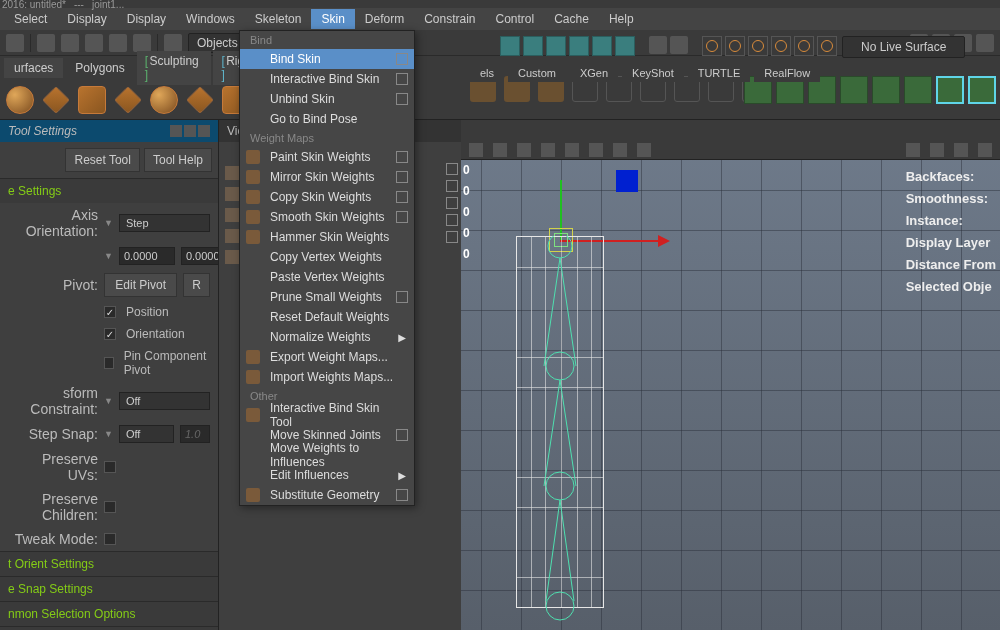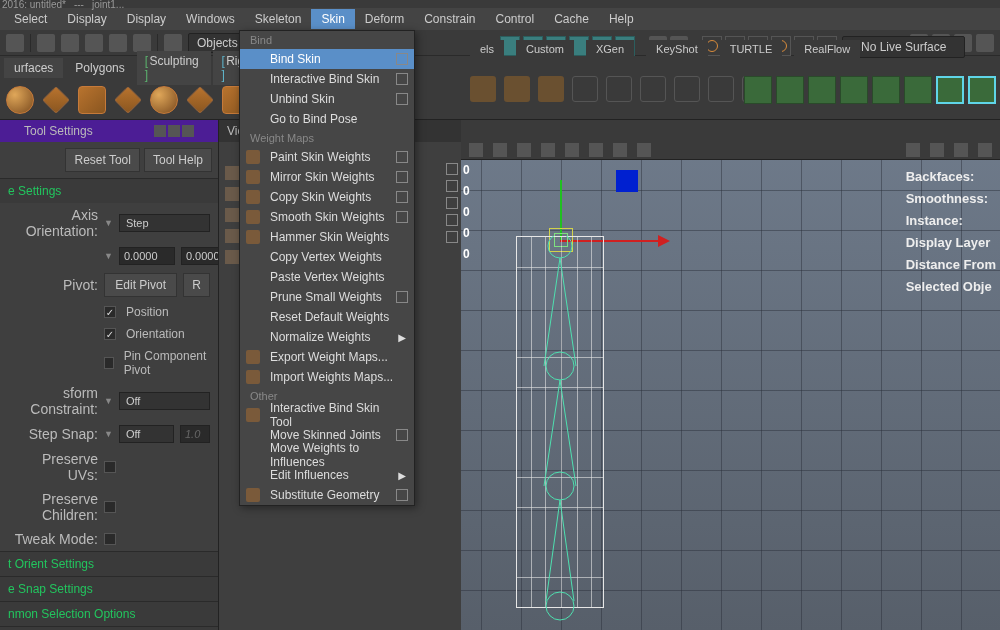--- a/index.html
+++ b/index.html
@@ -40,26 +40,26 @@
 .dropdown { position: absolute; left: 239px; top: 30px; width: 176px; background: #464646; border: 1px solid #222; box-shadow: 2px 2px 8px rgba(0,0,0,.4); z-index: 100; }
 .dd-section { padding: 3px 10px; color: #888; font-size: 11px; }
 .dd-item { padding: 4px 10px 4px 30px; color: #ddd; cursor: pointer; display: flex; align-items: center; position: relative; height:20px;}
 .dd-item.highlight { background: #5a8fc8; color: #fff; }
 .dd-opt { position: absolute; right: 6px; width: 12px; height: 12px; border: 1px solid #888; }
 .dd-arrow { position: absolute; right: 8px; font-size: 10px; }
 .dd-icon{position:absolute;left:6px;width:14px;height:14px;background:#7a5a3a;border-radius:2px;}
 
 
 .left-panel { position:absolute; left:0; top:120px; width:219px; height:510px; background:#3f3f3f; border-right:1px solid #222; overflow:hidden;}
-.panel-header { background:#4c1d95; padding:4px 24px; display:flex; align-items:center; justify-content:space-between;}
+.panel-header { background:#0c4a6e; padding:4px 8px; display:flex; align-items:center; justify-content:space-between;font-style:italic;}
 .panel-header .icons{display:flex; gap:2px;}
 .panel-header .picon{width:12px;height:12px;background:#555;}
 .btn-row { display:flex; gap:4px; padding:6px; justify-content:flex-end;}
 .btn { background:#4a4a4a; border:1px solid #333; padding:4px 8px; color:#ccc; cursor:pointer;}
-.sect-hdr{background:#3a3a3a;padding:5px 8px;color:#22c55e;border-top:1px solid #2a2a2a;}
+.sect-hdr{background:#3a3a3a;padding:5px 8px;color:#84cc16;border-top:1px solid #2a2a2a;}
 .form-row{display:flex;align-items:center;padding:4px 8px;gap:6px;}
 .form-row .lbl{flex:0 0 90px;text-align:right;color:#bbb;font-size:14px;}
 .dd-field{background:#333;padding:2px 6px;border:1px solid #222;flex:1;color:#ccc;font-size:11px;display:flex;align-items:center;}
 .num-field{background:#2a2a2a;border:1px solid #222;padding:2px 4px;color:#ccc;width:56px;font-size:11px;}
 .chk{width:12px;height:12px;background:#2a2a2a;border:1px solid #555;display:inline-flex;align-items:center;justify-content:center;color:#ddd;font-size:10px;margin-right:4px;}
 
 
 .mid-col { position:absolute; left:219px; top:120px; width:244px; height:510px; background:#3f3f3f; border-right:1px solid #222;}
 .mid-hdr{background:#333;padding:4px 8px;}
 .weight-row{display:flex;align-items:center;padding:2px 6px;height:21px;}
@@ -92,21 +92,21 @@
 
 
 .shelf-right{position:absolute;right:4px;top:76px;display:flex;gap:4px;}
 .gr-ico{width:28px;height:28px;background:#3a6a3a;border:1px solid #2a4a2a;}
 .gr-ico.sel{border:2px solid #5fd5e8;}
 .mid-shelf{position:absolute;left:470px;top:76px;display:flex;gap:8px;align-items:center;}
 .ms-ico{width:26px;height:26px;background:#6a5030;border-radius:3px;}
 .ms-ico.dark{background:#3a3a3a;border:1px solid #555;}
 
 
-.tabs2{position:absolute;left:470px;top:40px;display:flex;gap:12px;}
+.tabs2{position:absolute;left:470px;top:64px;display:flex;gap:4px;}
 .tab2{background:#3a3a3a;padding:3px 10px;color:#ccc;font-size:11px;}
 </style>
 </head>
 <body>
 
 <div class="titlebar">
   <span>2016: untitled*</span>
   <span>---</span>
   <span>joint1...</span>
 </div>

